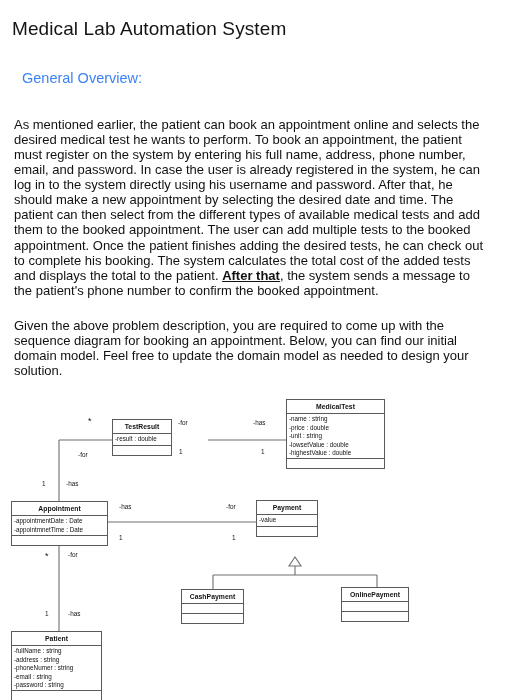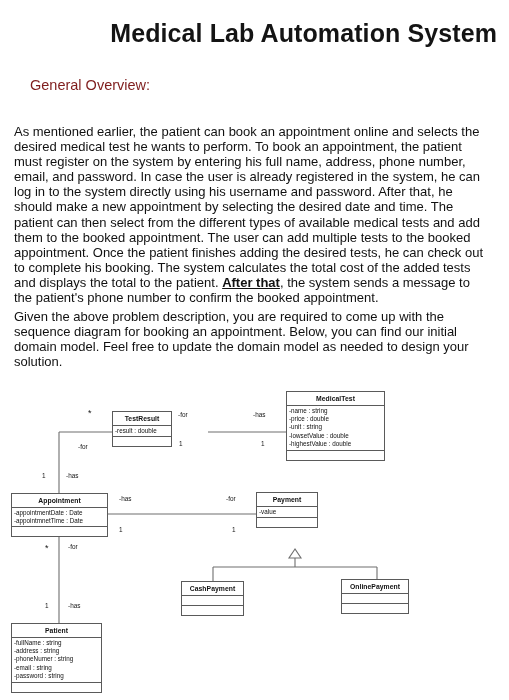--- a/index.html
+++ b/index.html
@@ -16,45 +16,45 @@
     position: relative;
   }
   .page {
     width: 509px;
     height: 700px;
     position: relative;
     box-sizing: border-box;
     padding: 0 12px;
   }
   .doc-title {
-    text-align: right;
-    font-size: 25px;
-    font-weight: 700;
+    text-align: left;
+    font-size: 19px;
+    font-weight: 400;
     letter-spacing: 0.1px;
     color: #141414;
     margin: 18px 0 0 0;
     line-height: 1.2;
   }
   .section-heading {
     font-size: 14.5px;
     font-weight: 400;
-    color: #7f1d1d;
-    margin: 29px 0 0 16px;
+    color: #3b82f6;
+    margin: 29px 0 0 8px;
     padding-left: 2px;
   }
   .para {
     font-size: 13px;
     line-height: 15.1px;
     color: #111111;
     margin: 0;
     padding: 0 10px 0 2px;
     text-align: left;
   }
   .para1 { margin-top: 31px; }
-  .para2 { margin-top: 4px; }
+  .para2 { margin-top: 20px; }
   .em-underline {
     font-weight: bold;
     text-decoration: underline;
   }
 
   
   .diagram {
     position: relative;
     width: 509px;
     height: 330px;

